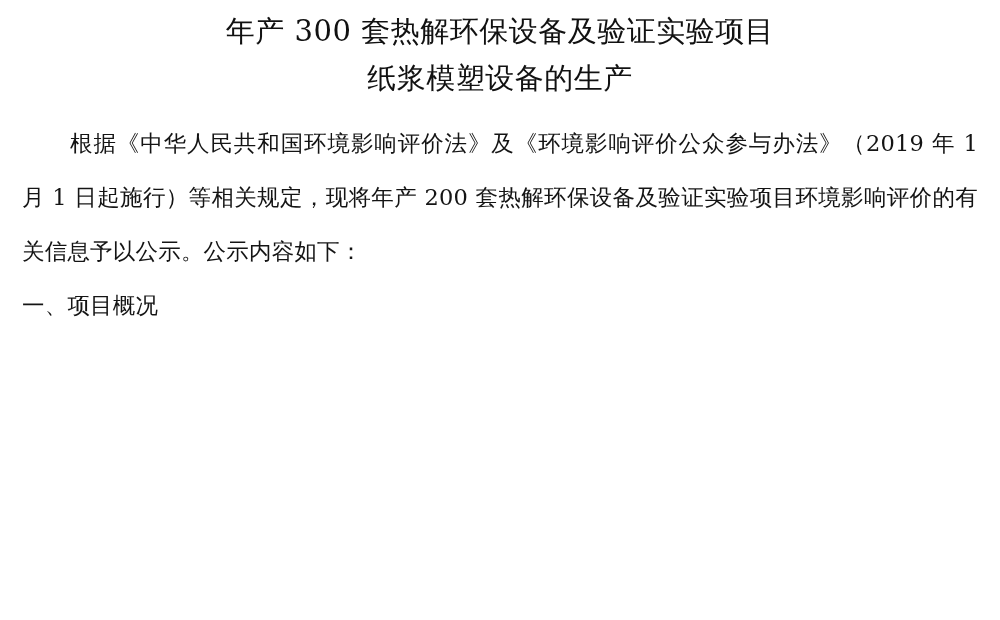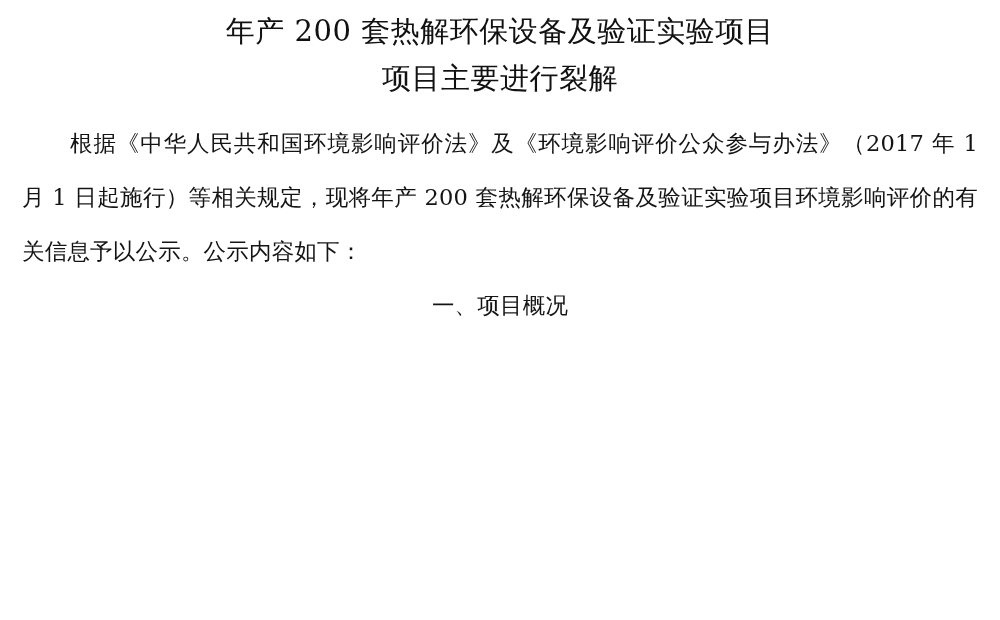--- a/index.html
+++ b/index.html
@@ -48,40 +48,39 @@
   }
   p.indent {
     text-indent: 48px;
   }
   .section-head {
     margin: 0;
     font-size: 22.5px;
     line-height: 54px;
     color: #141414;
     letter-spacing: 0.2px;
-    text-align: center;
   }
   sup {
     font-size: 0.62em;
     vertical-align: super;
     line-height: 0;
   }
 </style>
 </head>
 <body>
 
 <div class="page">
 
   <div class="doc-title">
-    <span class="line">年产 200 套热解环保设备及验证实验项目</span>
-    <span class="line">项目主要进行裂解</span>
+    <span class="line">年产 300 套热解环保设备及验证实验项目</span>
+    <span class="line">纸浆模塑设备的生产</span>
   </div>
 
   <div class="body-text">
 
-    <p class="para indent">根据《中华人民共和国环境影响评价法》及《环境影响评价公众参与办法》（2017 年 1 月 1 日起施行）等相关规定，现将年产 200 套热解环保设备及验证实验项目环境影响评价的有关信息予以公示。公示内容如下：</p>
+    <p class="para indent">根据《中华人民共和国环境影响评价法》及《环境影响评价公众参与办法》（2019 年 1 月 1 日起施行）等相关规定，现将年产 200 套热解环保设备及验证实验项目环境影响评价的有关信息予以公示。公示内容如下：</p>
 
     <p class="section-head">一、项目概况</p>
 
 
   </div>
 
 </div>
 
 </body></html>

